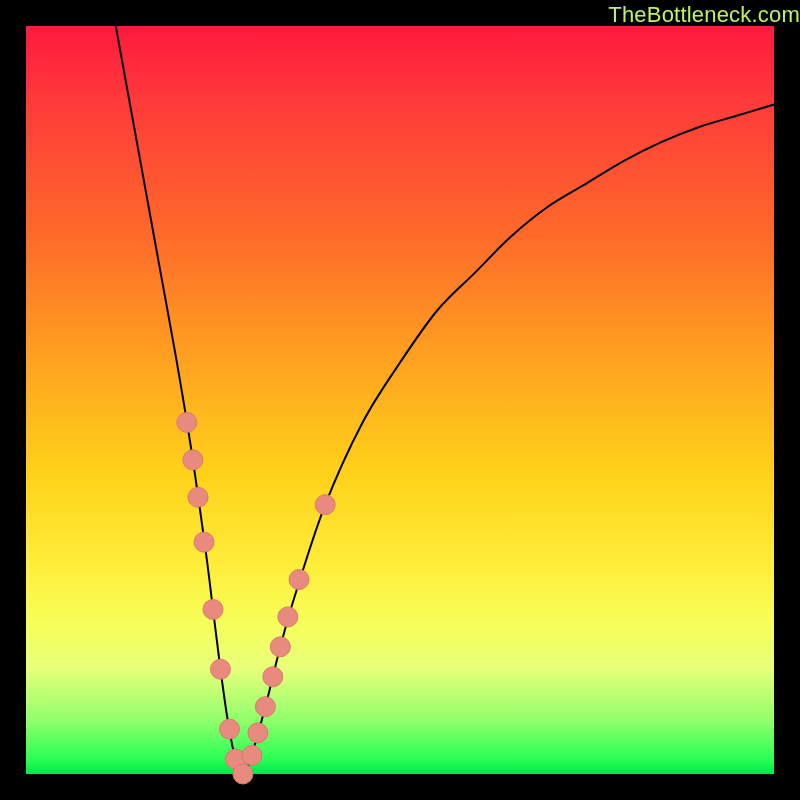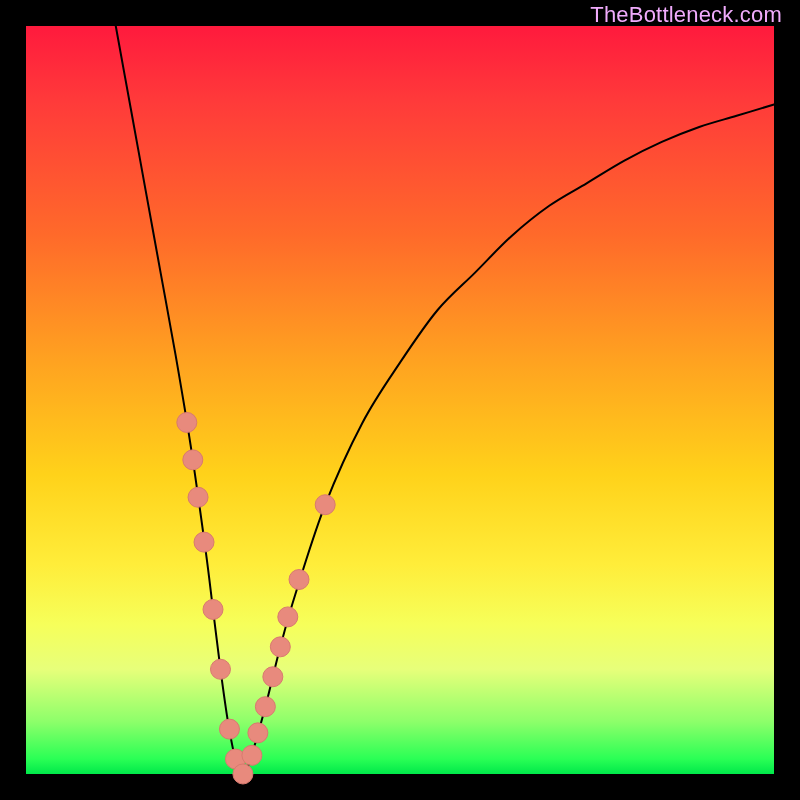--- a/index.html
+++ b/index.html
@@ -35,22 +35,22 @@
       #f6ff5a 80%,
       #e7ff7a 86%,
       #8dff6a 93%,
       #2aff55 98%,
       #00e84a 100%
     );
   }
   .watermark {
     position: absolute;
     top: 2px;
-    right: 18px;
-    color: #f0abfc;
+    right: 0;
+    color: #bef264;
     font-size: 22px;
     font-weight: 500;
     letter-spacing: 0.2px;
     user-select: none;
   }
   svg.curve {
     position: absolute;
     left: 0;
     top: 0;
     width: 748px;

